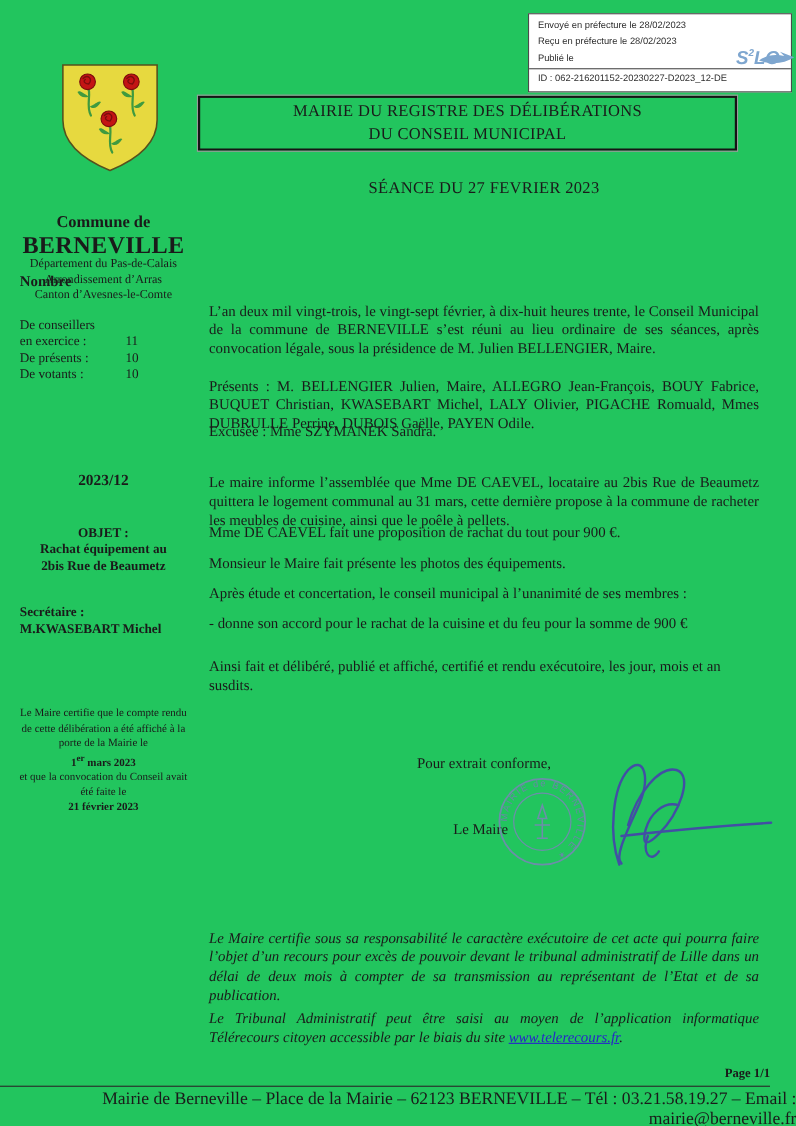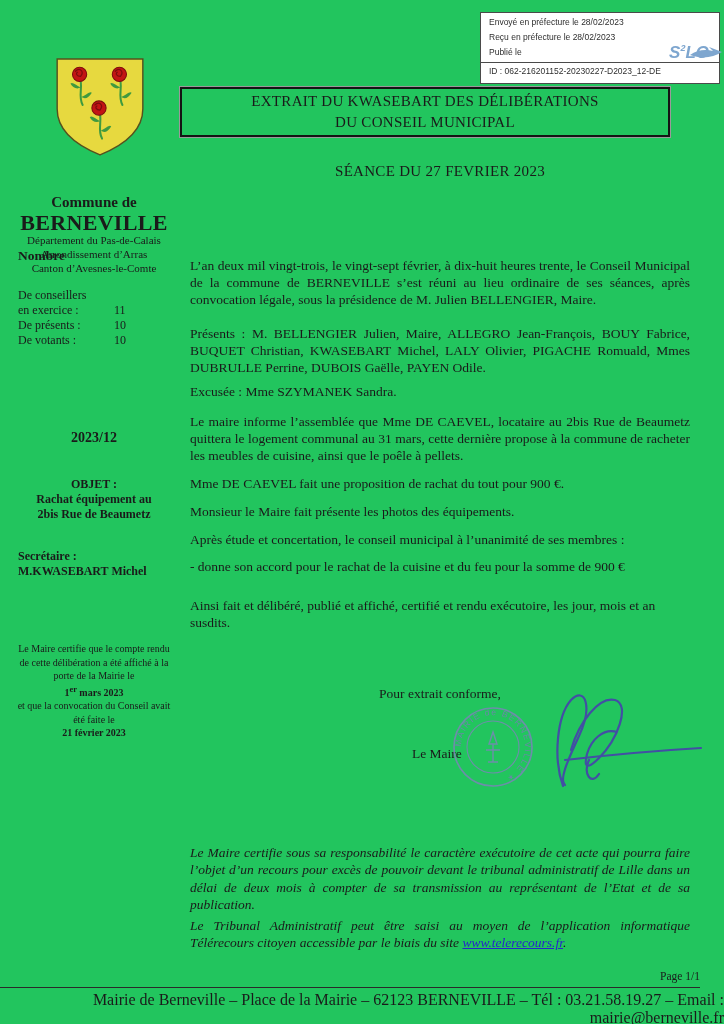--- a/index.html
+++ b/index.html
@@ -43,33 +43,33 @@
   .count-row{display:flex;}
   .count-row .lbl{width:96px;}
   .ref-num{position:absolute;left:8px;top:430px;width:172px;text-align:center;font-weight:bold;font-size:14px;}
   .objet{position:absolute;left:8px;top:477px;width:172px;text-align:center;font-weight:bold;font-size:12px;line-height:15px;}
   .secretaire{position:absolute;left:18px;top:549px;font-weight:bold;font-size:12px;line-height:15px;}
   .certif{position:absolute;left:14px;top:642px;width:160px;text-align:center;font-size:10px;line-height:13.5px;}
   .certif b{font-size:10px;}
   
   .seance{position:absolute;left:190px;top:163px;width:500px;text-align:center;font-size:15px;letter-spacing:.3px;}
   .bp{position:absolute;left:190px;width:500px;font-size:13.5px;line-height:16.9px;}
-  .just{text-align:justify;}
+  .just{text-align:justify;margin-top:17px;}
   .pour-extrait{position:absolute;left:190px;top:686px;width:500px;text-align:center;font-size:13.5px;}
   .le-maire{position:absolute;left:412px;top:746px;font-size:13.5px;}
   .stamp{position:absolute;left:450px;top:704px;opacity:.8;}
   .sig{position:absolute;left:505px;top:688px;}
   .esig{
     position:absolute;left:455px;top:735px;width:240px;
     font-family:"Liberation Sans", sans-serif;font-size:7.5px;line-height:11px;color:#3d3d3d;
   }
   .legal{position:absolute;left:190px;width:500px;font-style:italic;font-size:13.5px;line-height:17.3px;text-align:justify;margin-top:41px;}
   .legal a{color:#2626c9;text-decoration:underline;}
   
-  .page-num{position:absolute;left:560px;top:970px;width:140px;text-align:right;font-size:11.5px;}
+  .page-num{position:absolute;left:560px;top:970px;width:140px;text-align:right;font-size:11.5px;font-weight:bold;}
   .footer-rule{position:absolute;left:0;top:987px;width:700px;border-top:1.5px solid #2a2a2a;}
   .footer-addr{position:absolute;left:0;top:991px;width:724px;text-align:right;font-size:16px;}
 </style>
 </head>
 <body>
 
 <div class="page">
 
   <div class="pref-box">
     <div class="pref-line">Envoyé en préfecture le 28/02/2023</div>
@@ -77,21 +77,21 @@
     <div class="pref-line">Publié le</div>
     <div class="pref-id">ID : 062-216201152-20230227-D2023_12-DE</div>
     <div class="slo-logo"><span>S</span><sup>2</sup><span>LO</span>
       <svg class="slo-swoosh" width="34" height="14" viewBox="0 0 34 14">
         <path d="M1,9 C8,4 16,3 24,5 L20,1 L33,6 C24,12 12,13 1,9 Z" fill="#7ea6cf"></path>
       </svg>
     </div>
   </div>
 
   <div class="title-box">
-    <div>EXTRAIT DU KWASEBART DES DÉLIBÉRATIONS</div>
+    <div>MAIRIE DU REGISTRE DES DÉLIBÉRATIONS</div>
     <div>DU CONSEIL MUNICIPAL</div>
   </div>
 
   <svg class="coa" width="104" height="102" viewBox="0 0 100 100">
     <path d="M8,3 L92,3 L92,52 C92,74 72,88 50,97 C28,88 8,74 8,52 Z" fill="#e7d93f" stroke="#55511e" stroke-width="1.4"></path>
     <g stroke-linecap="round">
 
       <g transform="translate(27,12)">
         <path d="M3,9 C7,17 1,27 6,36" fill="none" stroke="#3f9a3f" stroke-width="2"></path>
         <path d="M4,19 C-1,16 -4,13 -6,15 C-4,19 0,21 4,19 Z" fill="#3f9a3f"></path>

